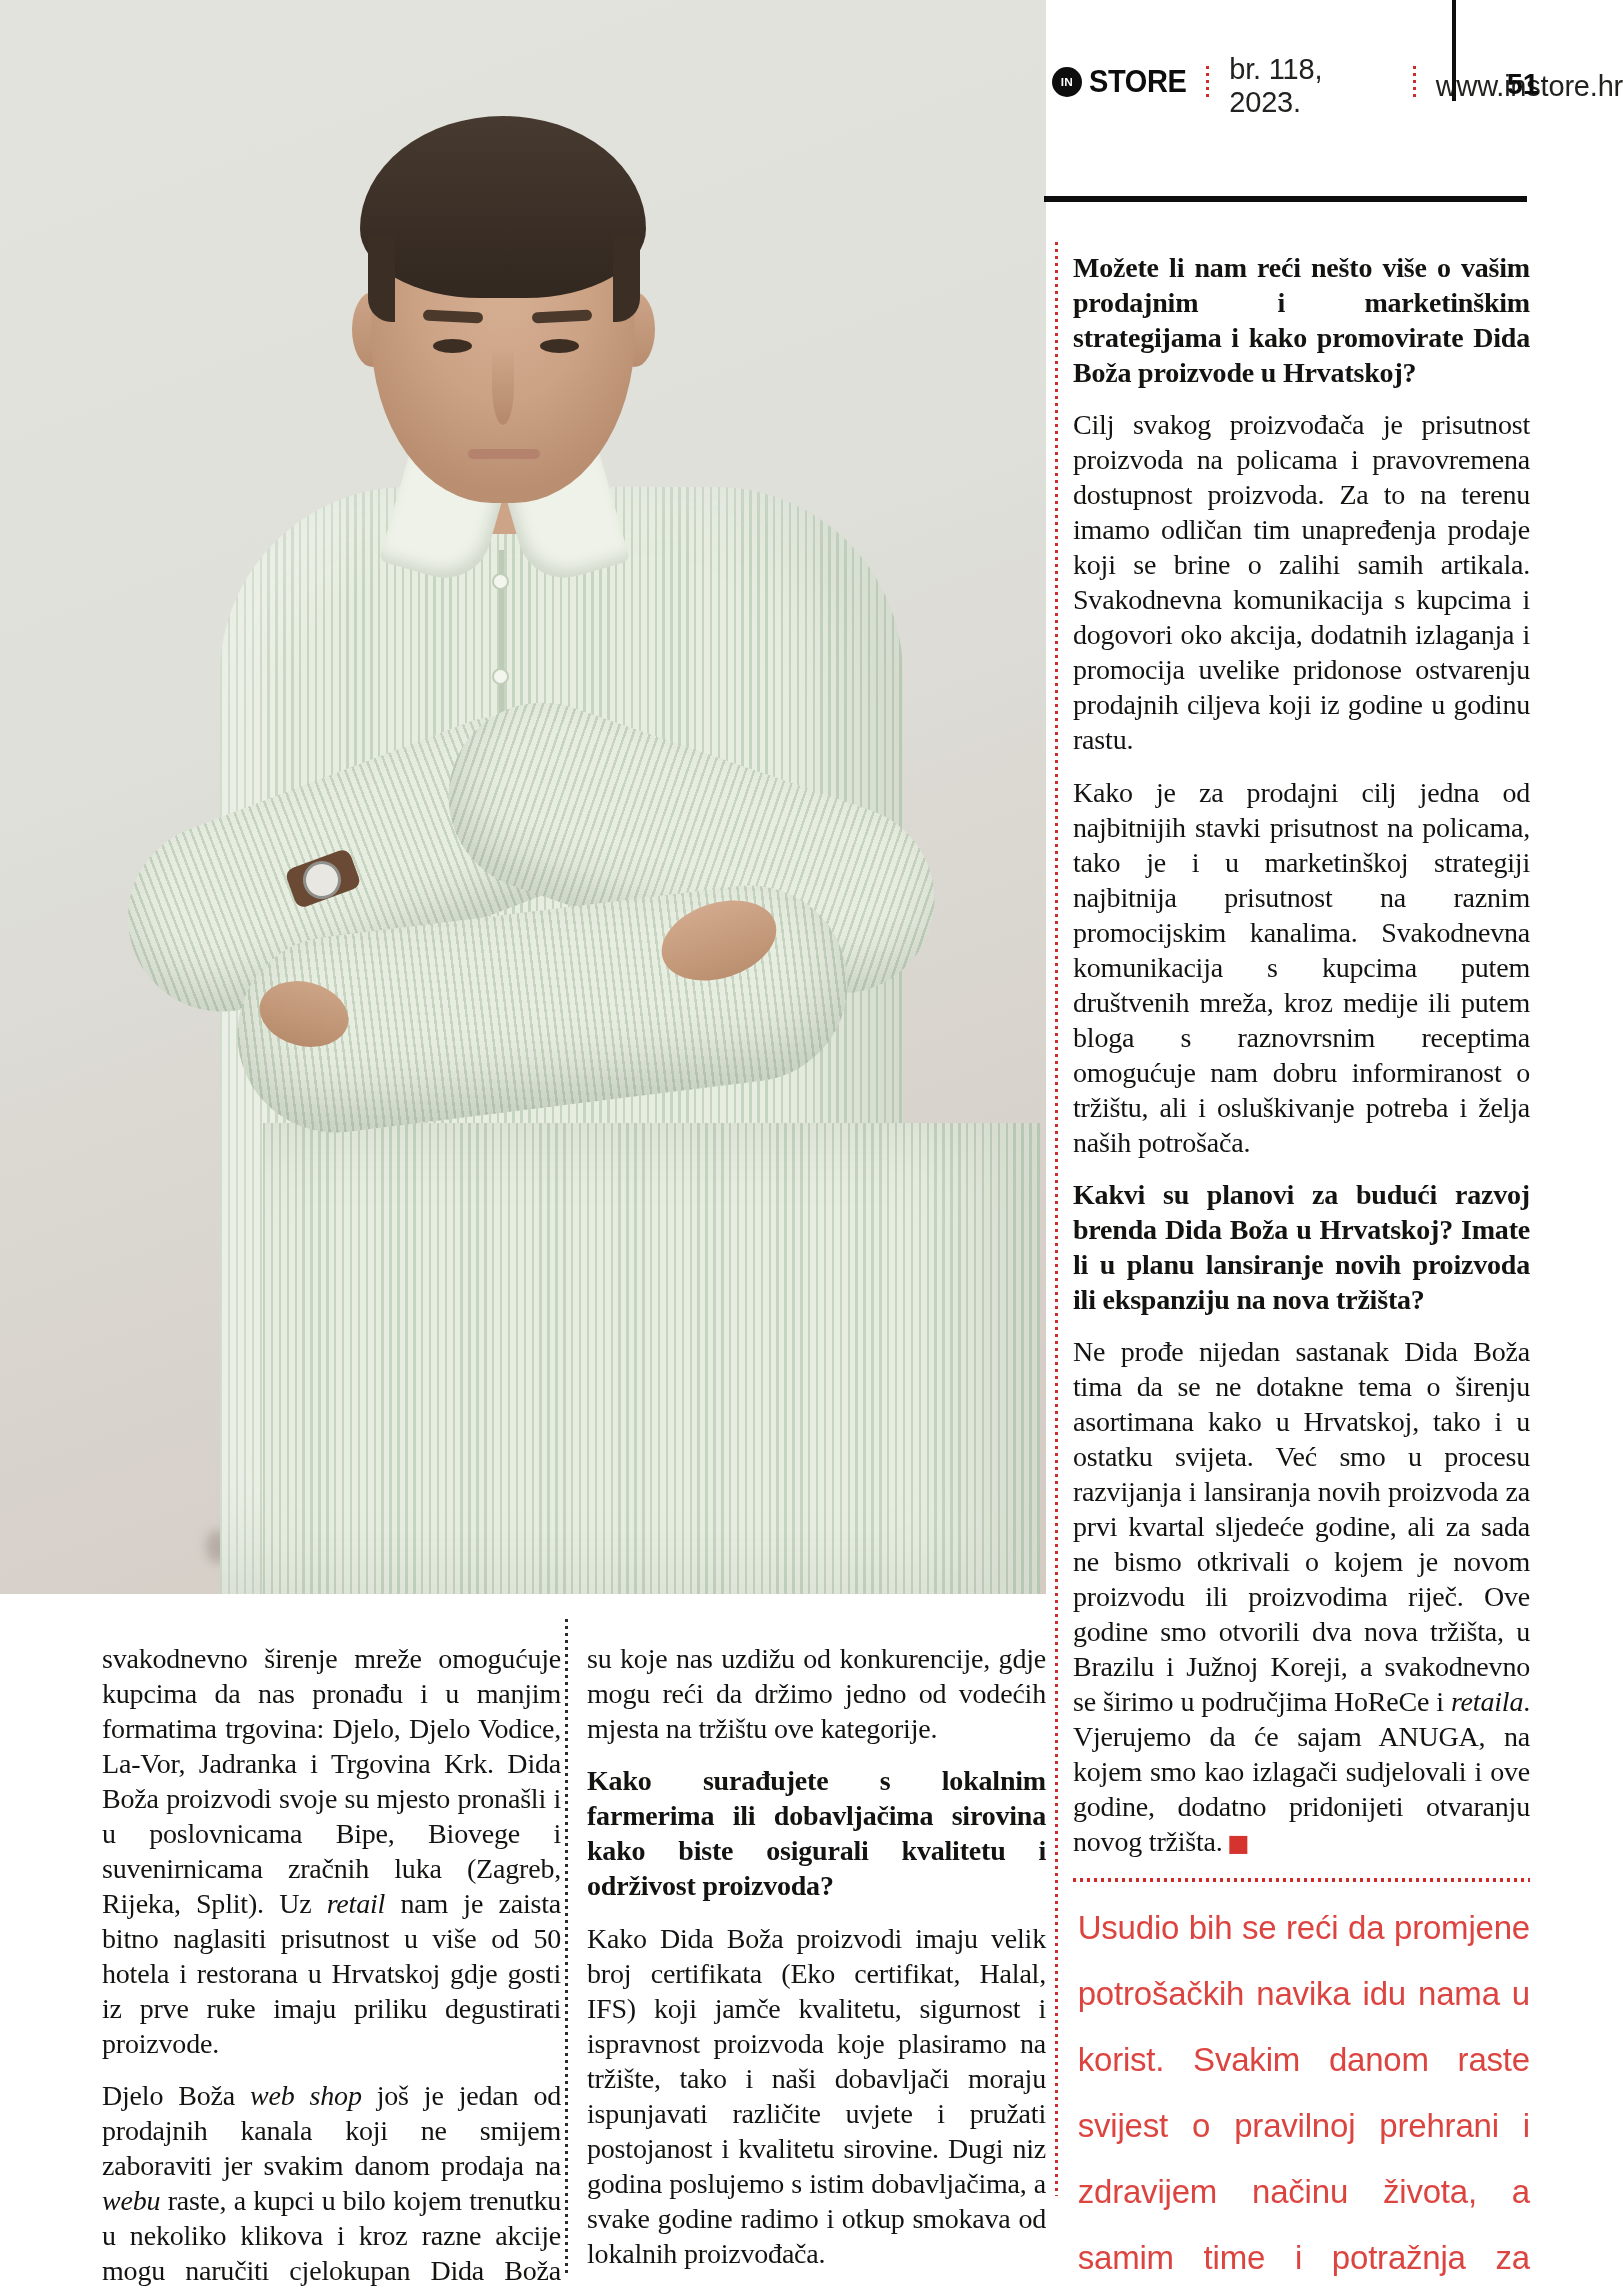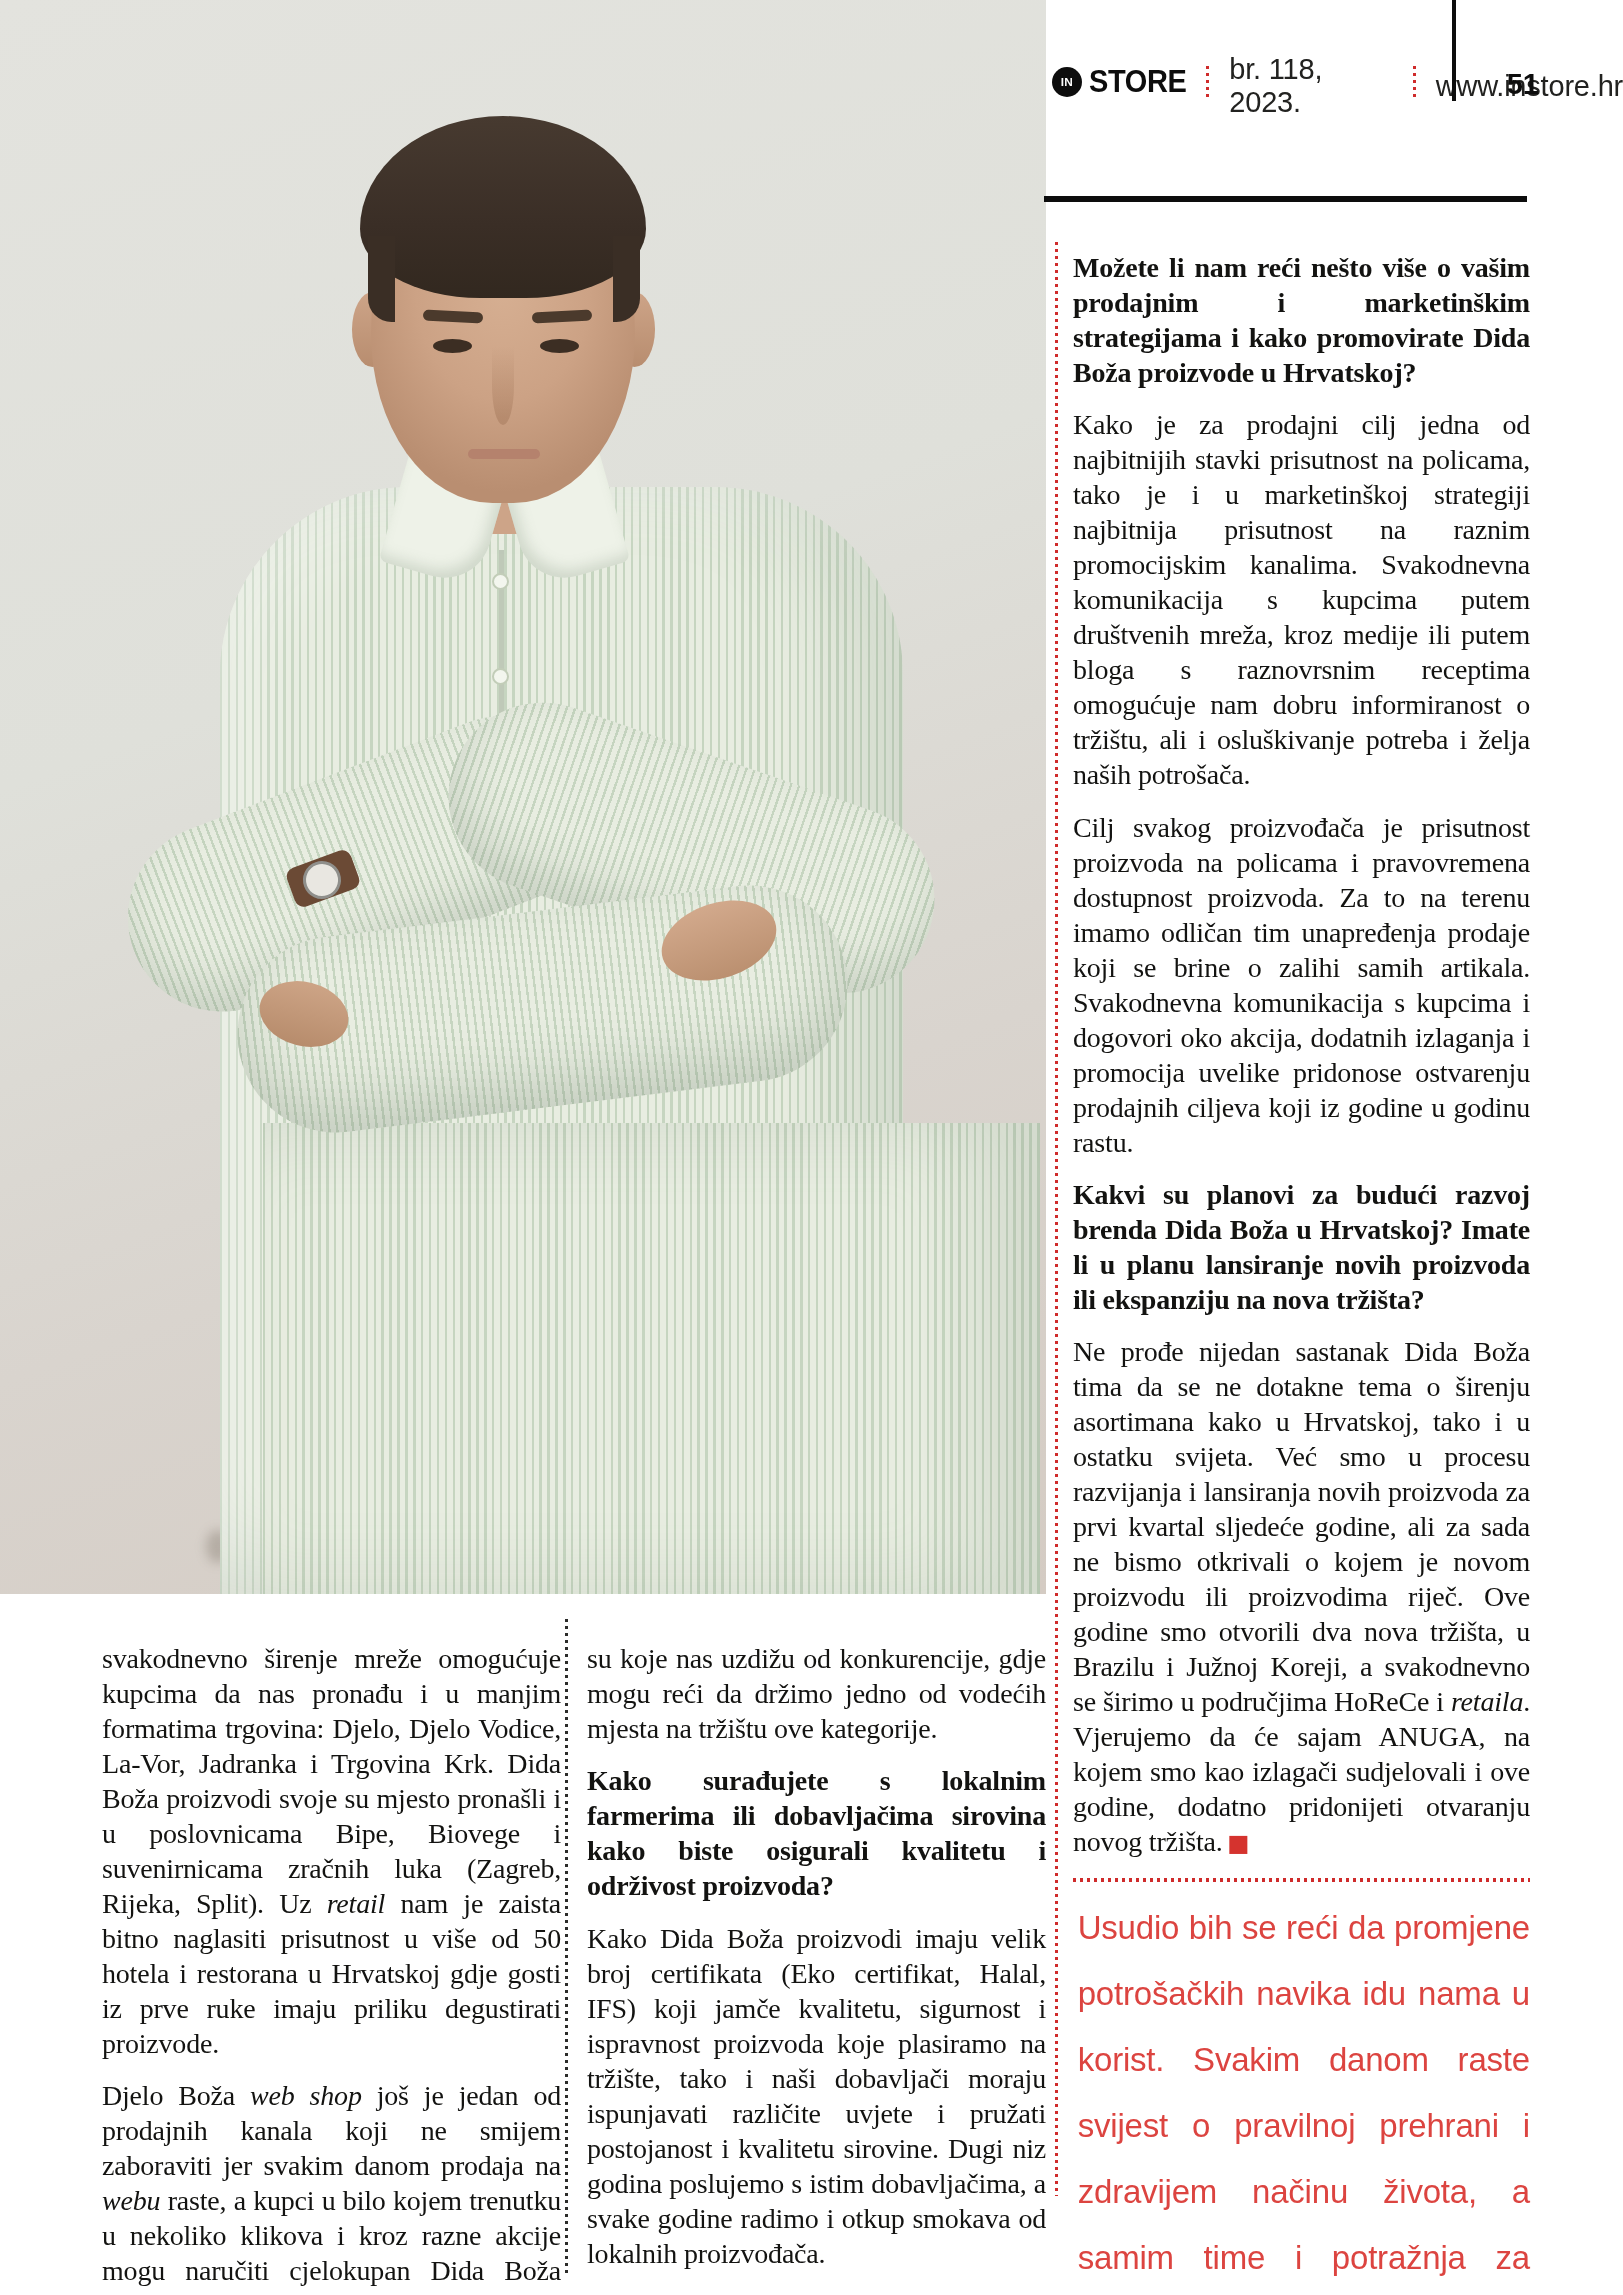--- a/index.html
+++ b/index.html
@@ -171,22 +171,22 @@
   </div>
   <div class="hdr-vline"></div>
   <div class="page-num">51</div>
   <div class="header-rule"></div>
 
   <div class="red-vline"></div>
   <div class="black-vline"></div>
 
   <div class="col right-col">
     <p class="q">Možete li nam reći nešto više o vašim prodajnim i marketinškim strategijama i kako promovirate Dida Boža proizvode u Hrvatskoj?</p>
+    <p>Cilj svakog proizvođača je prisutnost proizvoda na policama i pravovremena dostupnost proizvoda. Za to na terenu imamo odličan tim unapređenja prodaje koji se brine o zalihi samih artikala. Svakodnevna komunikacija s kupcima i dogovori oko akcija, dodatnih izlaganja i promocija uvelike pridonose ostvarenju prodajnih ciljeva koji iz godine u godinu rastu.</p>
     <p>Kako je za prodajni cilj jedna od najbitnijih stavki prisutnost na policama, tako je i u marketinškoj strategiji najbitnija prisutnost na raznim promocijskim kanalima. Svakodnevna komunikacija s kupcima putem društvenih mreža, kroz medije ili putem bloga s raznovrsnim receptima omogućuje nam dobru informiranost o tržištu, ali i osluškivanje potreba i želja naših potrošača.</p>
-    <p>Cilj svakog proizvođača je prisutnost proizvoda na policama i pravovremena dostupnost proizvoda. Za to na terenu imamo odličan tim unapređenja prodaje koji se brine o zalihi samih artikala. Svakodnevna komunikacija s kupcima i dogovori oko akcija, dodatnih izlaganja i promocija uvelike pridonose ostvarenju prodajnih ciljeva koji iz godine u godinu rastu.</p>
     <p class="q">Kakvi su planovi za budući razvoj brenda Dida Boža u Hrvatskoj? Imate li u planu lansiranje novih proizvoda ili ekspanziju na nova tržišta?</p>
     <p><span><span>Ne prođe nijedan sastanak Dida Boža tima da se ne dotakne tema o širenju asortimana kako u Hrvatskoj, tako i u ostatku svijeta. Već smo u procesu razvijanja i lansiranja novih proizvoda za prvi kvartal sljedeće godine, ali za sada ne bismo otkrivali o kojem je novom proizvodu ili proizvodima riječ. Ove godine smo otvorili dva nova tržišta, u Brazilu i Južnoj Koreji, a svakodnevno se širimo u područjima HoReCe i </span><span class="italic">retaila</span><span>. Vjerujemo da će sajam ANUGA, na kojem smo kao izlagači sudjelovali i ove godine, dodatno pridonijeti otvaranju novog tržišta.</span></span><span class="end-mark">■</span></p>
     <div class="quote-sep"></div>
     <div class="pull-quote">Usudio bih se reći da promjene potrošačkih navika idu nama u korist. Svakim danom raste svijest o pravilnoj prehrani i zdravijem načinu života, a samim time i potražnja za takvim proizvodima. Visok udio voća, ekološka sirovina i proizvodi bez glutena i konzervansa na listi su svakog kupca koji razmišlja o promjeni načina prehrane.</div>
 
   </div>
 
   <div class="col left-col">
     <p><span>svakodnevno širenje mreže omogućuje kupcima da nas pronađu i u manjim formatima trgovina: Djelo, Djelo Vodice, La-Vor, Jadranka i Trgovina Krk. Dida Boža proizvodi svoje su mjesto pronašli i u poslovnicama Bipe, Biovege i suvenirnicama zračnih luka (Zagreb, Rijeka, Split). Uz </span><span class="italic">retail</span><span> nam je zaista bitno naglasiti prisutnost u više od 50 hotela i restorana u Hrvatskoj gdje gosti iz prve ruke imaju priliku degustirati proizvode.</span></p>
     <p><span>Djelo Boža </span><span class="italic">web shop</span><span> još je jedan od prodajnih kanala koji ne smijem zaboraviti jer svakim danom prodaja na </span><span class="italic">webu</span><span> raste, a kupci u bilo kojem trenutku u nekoliko klikova i kroz razne akcije mogu naručiti cjelokupan Dida Boža asortiman. Inovacija i prisutnost na tržištu osobine</span></p>

